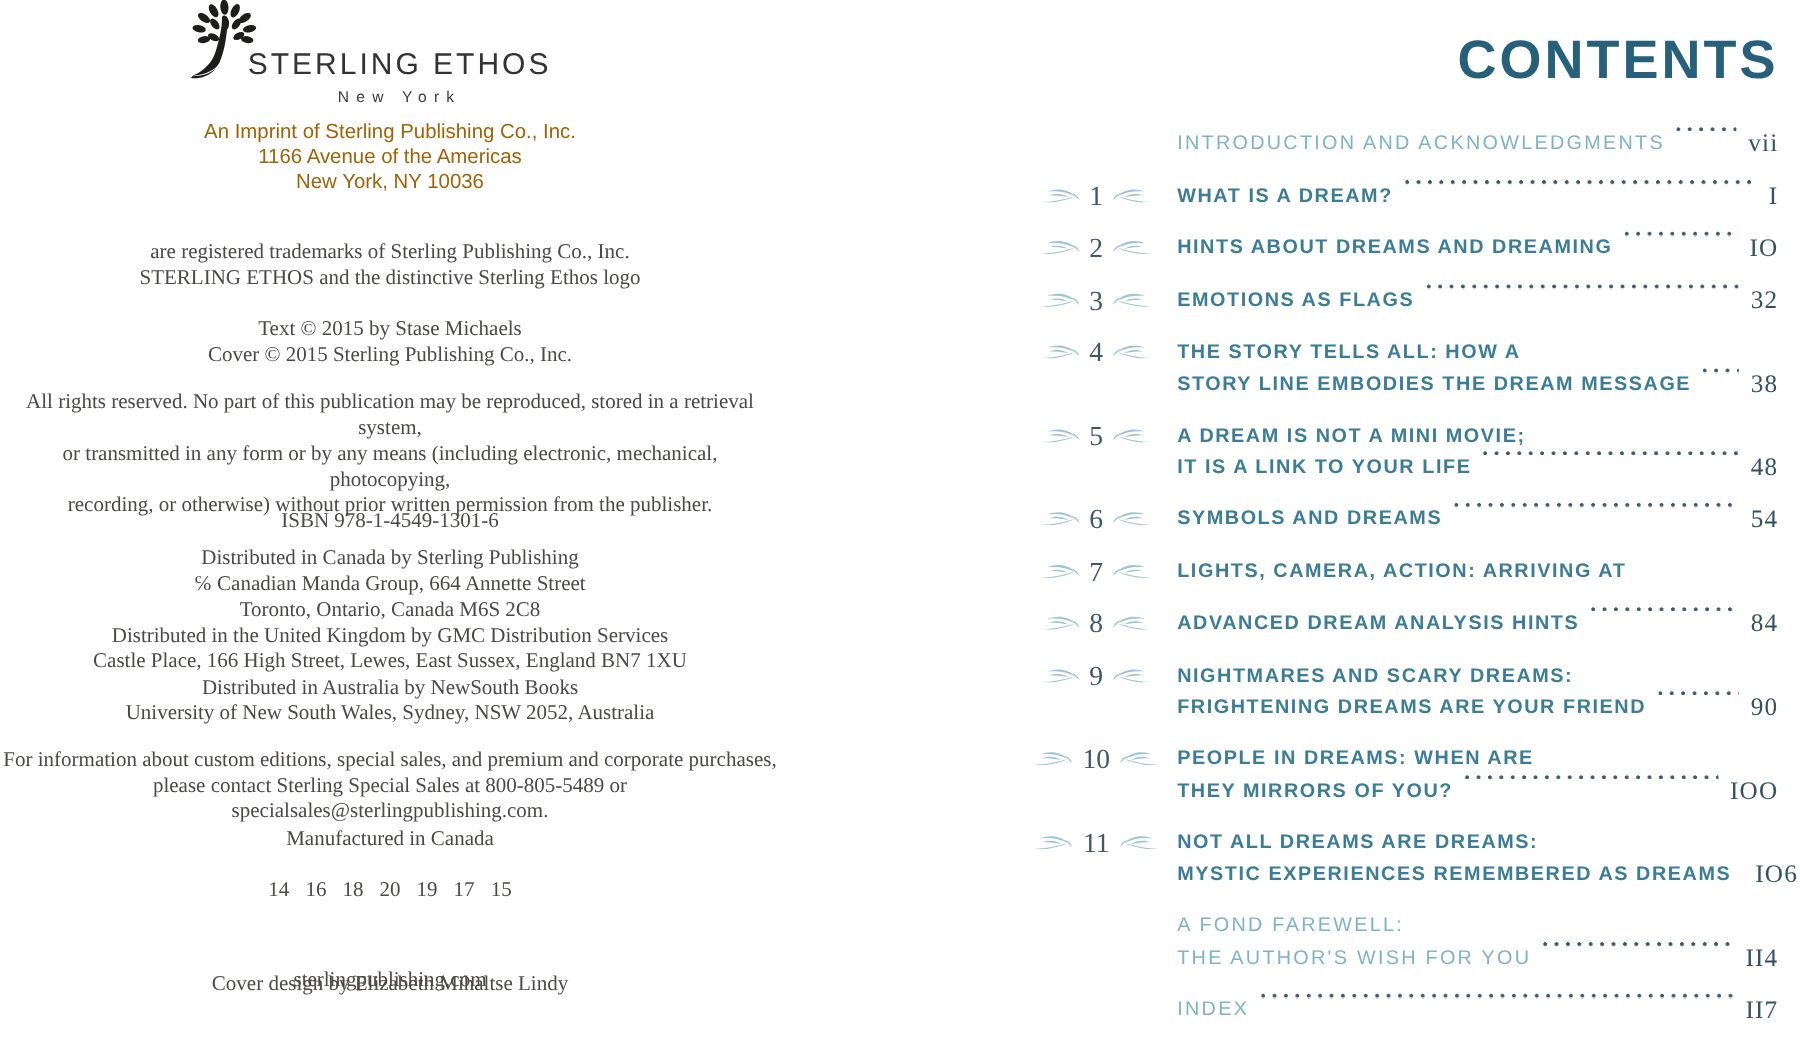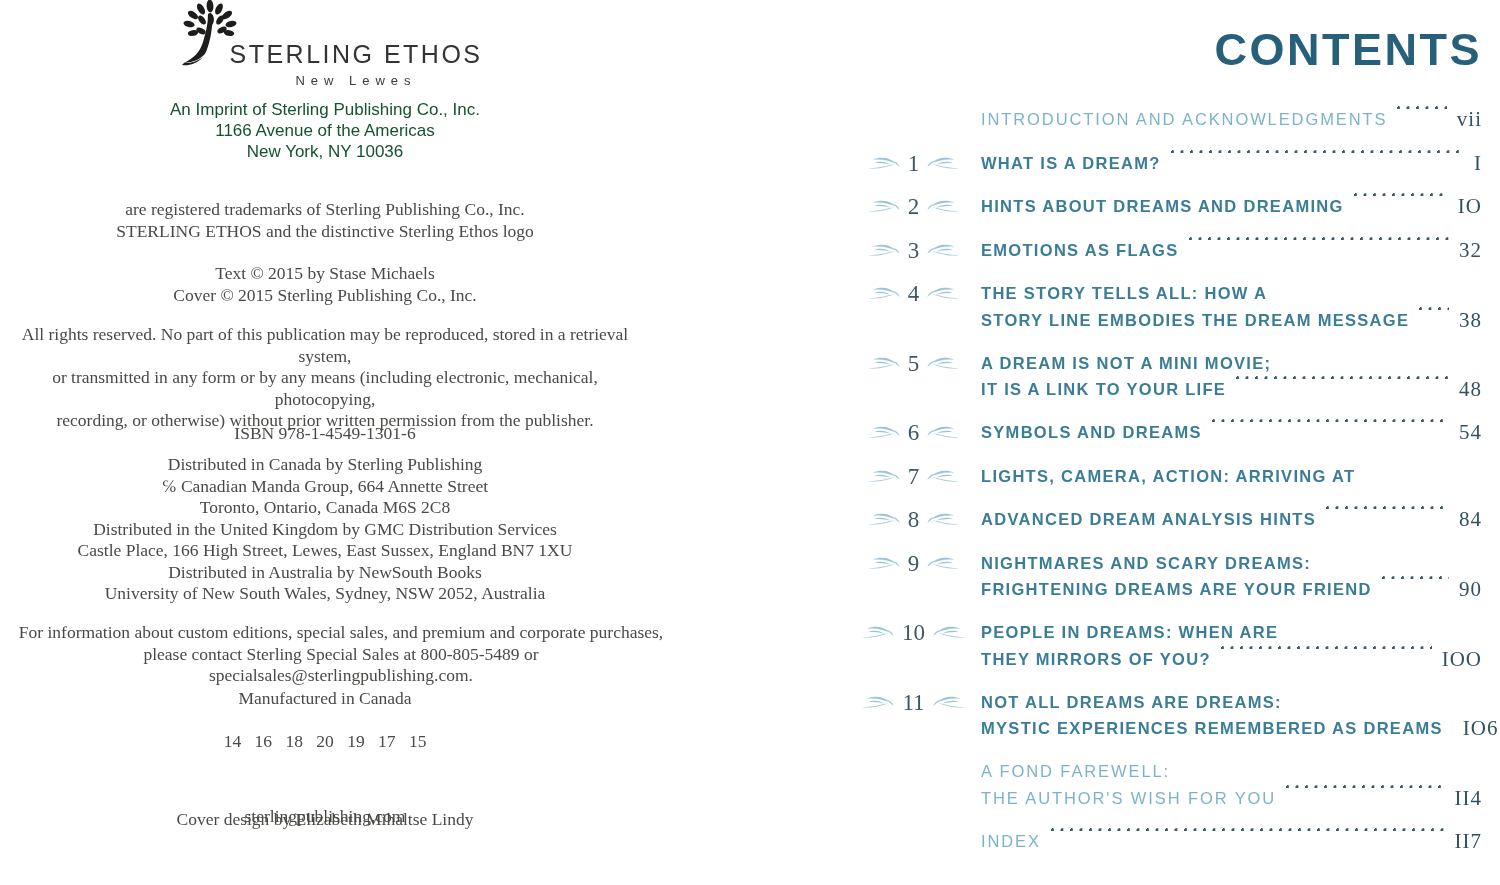--- a/index.html
+++ b/index.html
@@ -8,32 +8,32 @@
     font-family:"Liberation Sans",sans-serif;overflow:hidden;
     -webkit-font-smoothing:antialiased;
   }
 
   
   #left-page{position:absolute;left:0;top:0;width:650px;height:885px;}
   #left-page .block{position:absolute;left:0;width:650px;text-align:center;}
 
   .logo-row{
     position:absolute;left:0;top:0;width:650px;
-    display:flex;justify-content:center;align-items:flex-start;margin-left:23px;
+    display:flex;justify-content:center;align-items:flex-start;
   }
   .logo-tree{flex:0 0 auto;margin-right:-14px;margin-left:-36px;}
   .logo-text{padding-top:40px;}
   .logo-name{
     font-size:25px;letter-spacing:2.5px;color:#333331;font-weight:400;
   }
   .logo-city{
     font-size:13px;letter-spacing:6px;color:#3a3a38;margin-top:4px;text-align:center;
   }
 
-  .sans-block{font-size:17px;line-height:21px;color:#14532d;}
+  .sans-block{font-size:17px;line-height:21px;color:#a16207;}
   .serif-block{
     font-family:"Liberation Serif","DejaVu Serif",serif;
     font-size:17.5px;line-height:21.5px;color:#4a4946;
   }
   .printing-line{word-spacing:9px;}
 
   
   #right-page{position:absolute;left:860px;top:0;width:622px;height:885px;}
   .contents-title{
     margin-top:24px;text-align:right;
@@ -100,21 +100,21 @@
           <ellipse cx="25" cy="20" rx="2.9" ry="5.2" transform="rotate(-38 25 20)"></ellipse>
           <ellipse cx="43" cy="20" rx="2.9" ry="5.2" transform="rotate(36 43 20)"></ellipse>
           <ellipse cx="34" cy="20" rx="2.9" ry="5.4" transform="rotate(4 34 20)"></ellipse>
           <ellipse cx="24" cy="31" rx="2.8" ry="5" transform="rotate(-64 24 31)"></ellipse>
           <ellipse cx="45" cy="30" rx="2.8" ry="5" transform="rotate(62 45 30)"></ellipse>
         </g>
       </svg>
     </span>
     <div class="logo-text">
       <div class="logo-name">STERLING ETHOS</div>
-      <div class="logo-city">New Lewes</div>
+      <div class="logo-city">New York</div>
     </div>
   </div>
 
   <div class="block sans-block" style="top:99px;">
       <div>An Imprint of Sterling Publishing Co., Inc.</div>
       <div>1166 Avenue of the Americas</div>
       <div>New York, NY 10036</div>
     </div>
   <div class="block serif-block" style="top:199px;">
       <div>are registered trademarks of Sterling Publishing Co., Inc.</div>
@@ -132,21 +132,21 @@
   <div class="block serif-block" style="top:423px;">ISBN 978-1-4549-1301-6</div>
   <div class="block serif-block" style="top:454px;">
       <div>Distributed in Canada by Sterling Publishing</div>
       <div>℅ Canadian Manda Group, 664 Annette Street</div>
       <div>Toronto, Ontario, Canada M6S 2C8</div>
       <div>Distributed in the United Kingdom by GMC Distribution Services</div>
       <div>Castle Place, 166 High Street, Lewes, East Sussex, England BN7 1XU</div>
       <div>Distributed in Australia by NewSouth Books</div>
       <div>University of New South Wales, Sydney, NSW 2052, Australia</div>
     </div>
-  <div class="block serif-block" style="top:622px;padding-left:16px;">
+  <div class="block serif-block" style="top:622px;">
       <div>For information about custom editions, special sales, and premium and corporate purchases,</div>
       <div>please contact Sterling Special Sales at 800-805-5489 or specialsales@sterlingpublishing.com.</div>
     </div>
   <div class="block serif-block" style="top:688px;">Manufactured in Canada</div>
   <div class="block serif-block printing-line" style="top:731px;">14 16 18 20 19 17 15</div>
   <div class="block serif-block" style="top:806px;">sterlingpublishing.com</div>
   <div class="block serif-block" style="top:809px;">Cover design by Elizabeth Mihaltse Lindy</div>
 </div>
 
 <div id="right-page">

